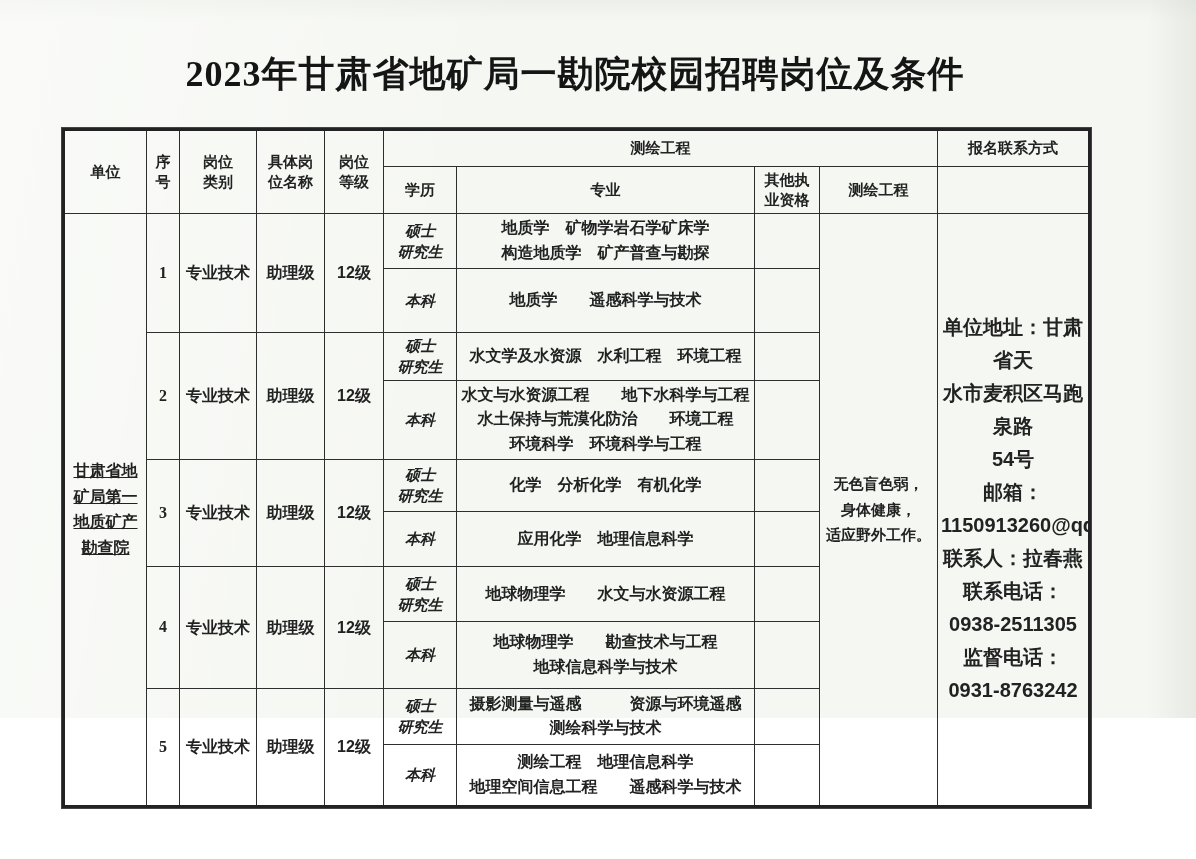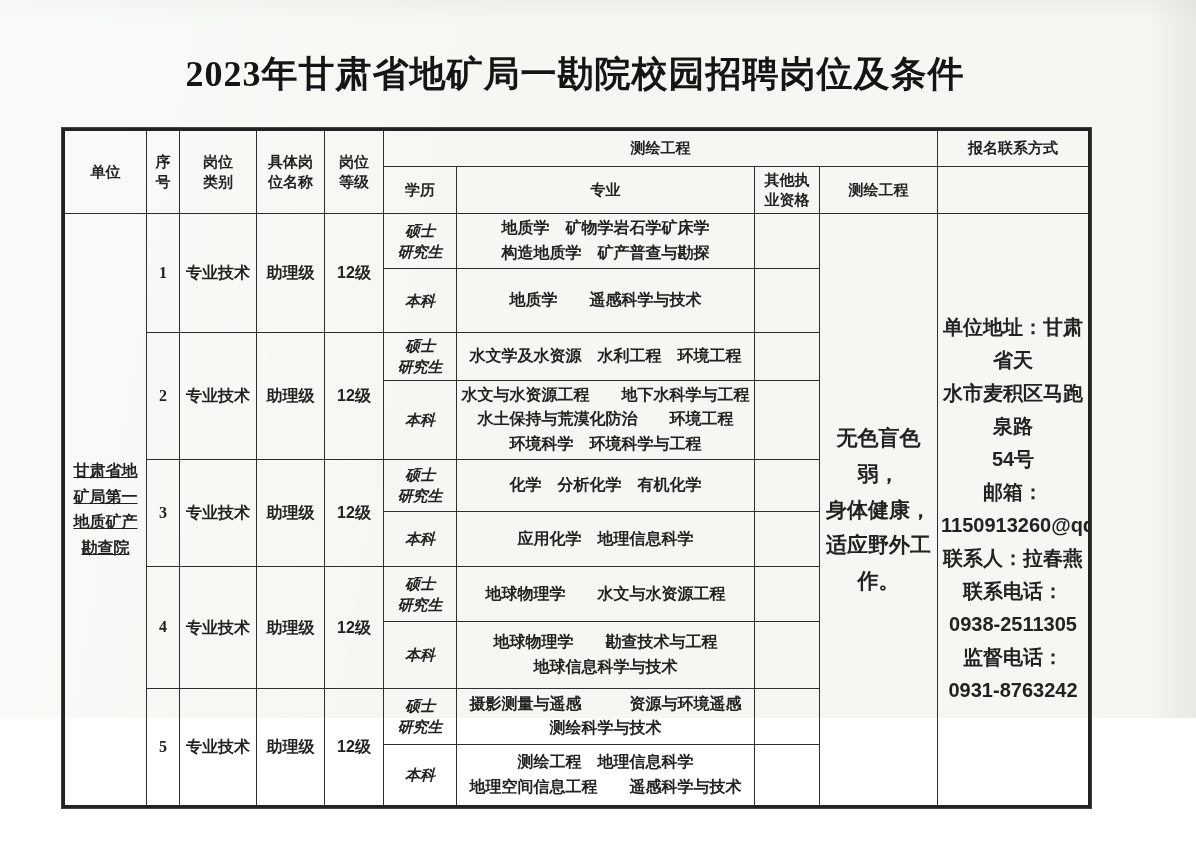--- a/index.html
+++ b/index.html
@@ -48,21 +48,21 @@
     color: #222;
     overflow: hidden;
   }
   .recruit-table { border: 3px solid #222; outline: 1px solid #444; }
   .recruit-table th { font-size: 15px; line-height: 1.35; }
   td.cell-label { font-size: 16px; line-height: 1.35; }
   td.cell-seq   { font-size: 16px; font-family: "Liberation Serif", "DejaVu Serif", serif; }
   td.cell-edu   { font-size: 15px; line-height: 1.4; font-style: italic; }
   td.cell-major { font-size: 16px; line-height: 1.55; }
   td.cell-unit  { font-size: 16px; line-height: 1.6; text-decoration: underline; }
-  td.cell-other { font-size: 21px; line-height: 1.7; }
+  td.cell-other { font-size: 15px; line-height: 1.7; }
   td.cell-contact { font-size: 20px; line-height: 1.65; }
   
   tr.hA  { height: 37px; }
   tr.hB  { height: 47px; }
   tr.r1m { height: 46px; } tr.r1b { height: 64px; }
   tr.r2m { height: 48px; } tr.r2b { height: 68px; }
   tr.r3m { height: 52px; } tr.r3b { height: 55px; }
   tr.r4m { height: 55px; } tr.r4b { height: 67px; }
   tr.r5m { height: 56px; } tr.r5b { height: 62px; }
 </style>

